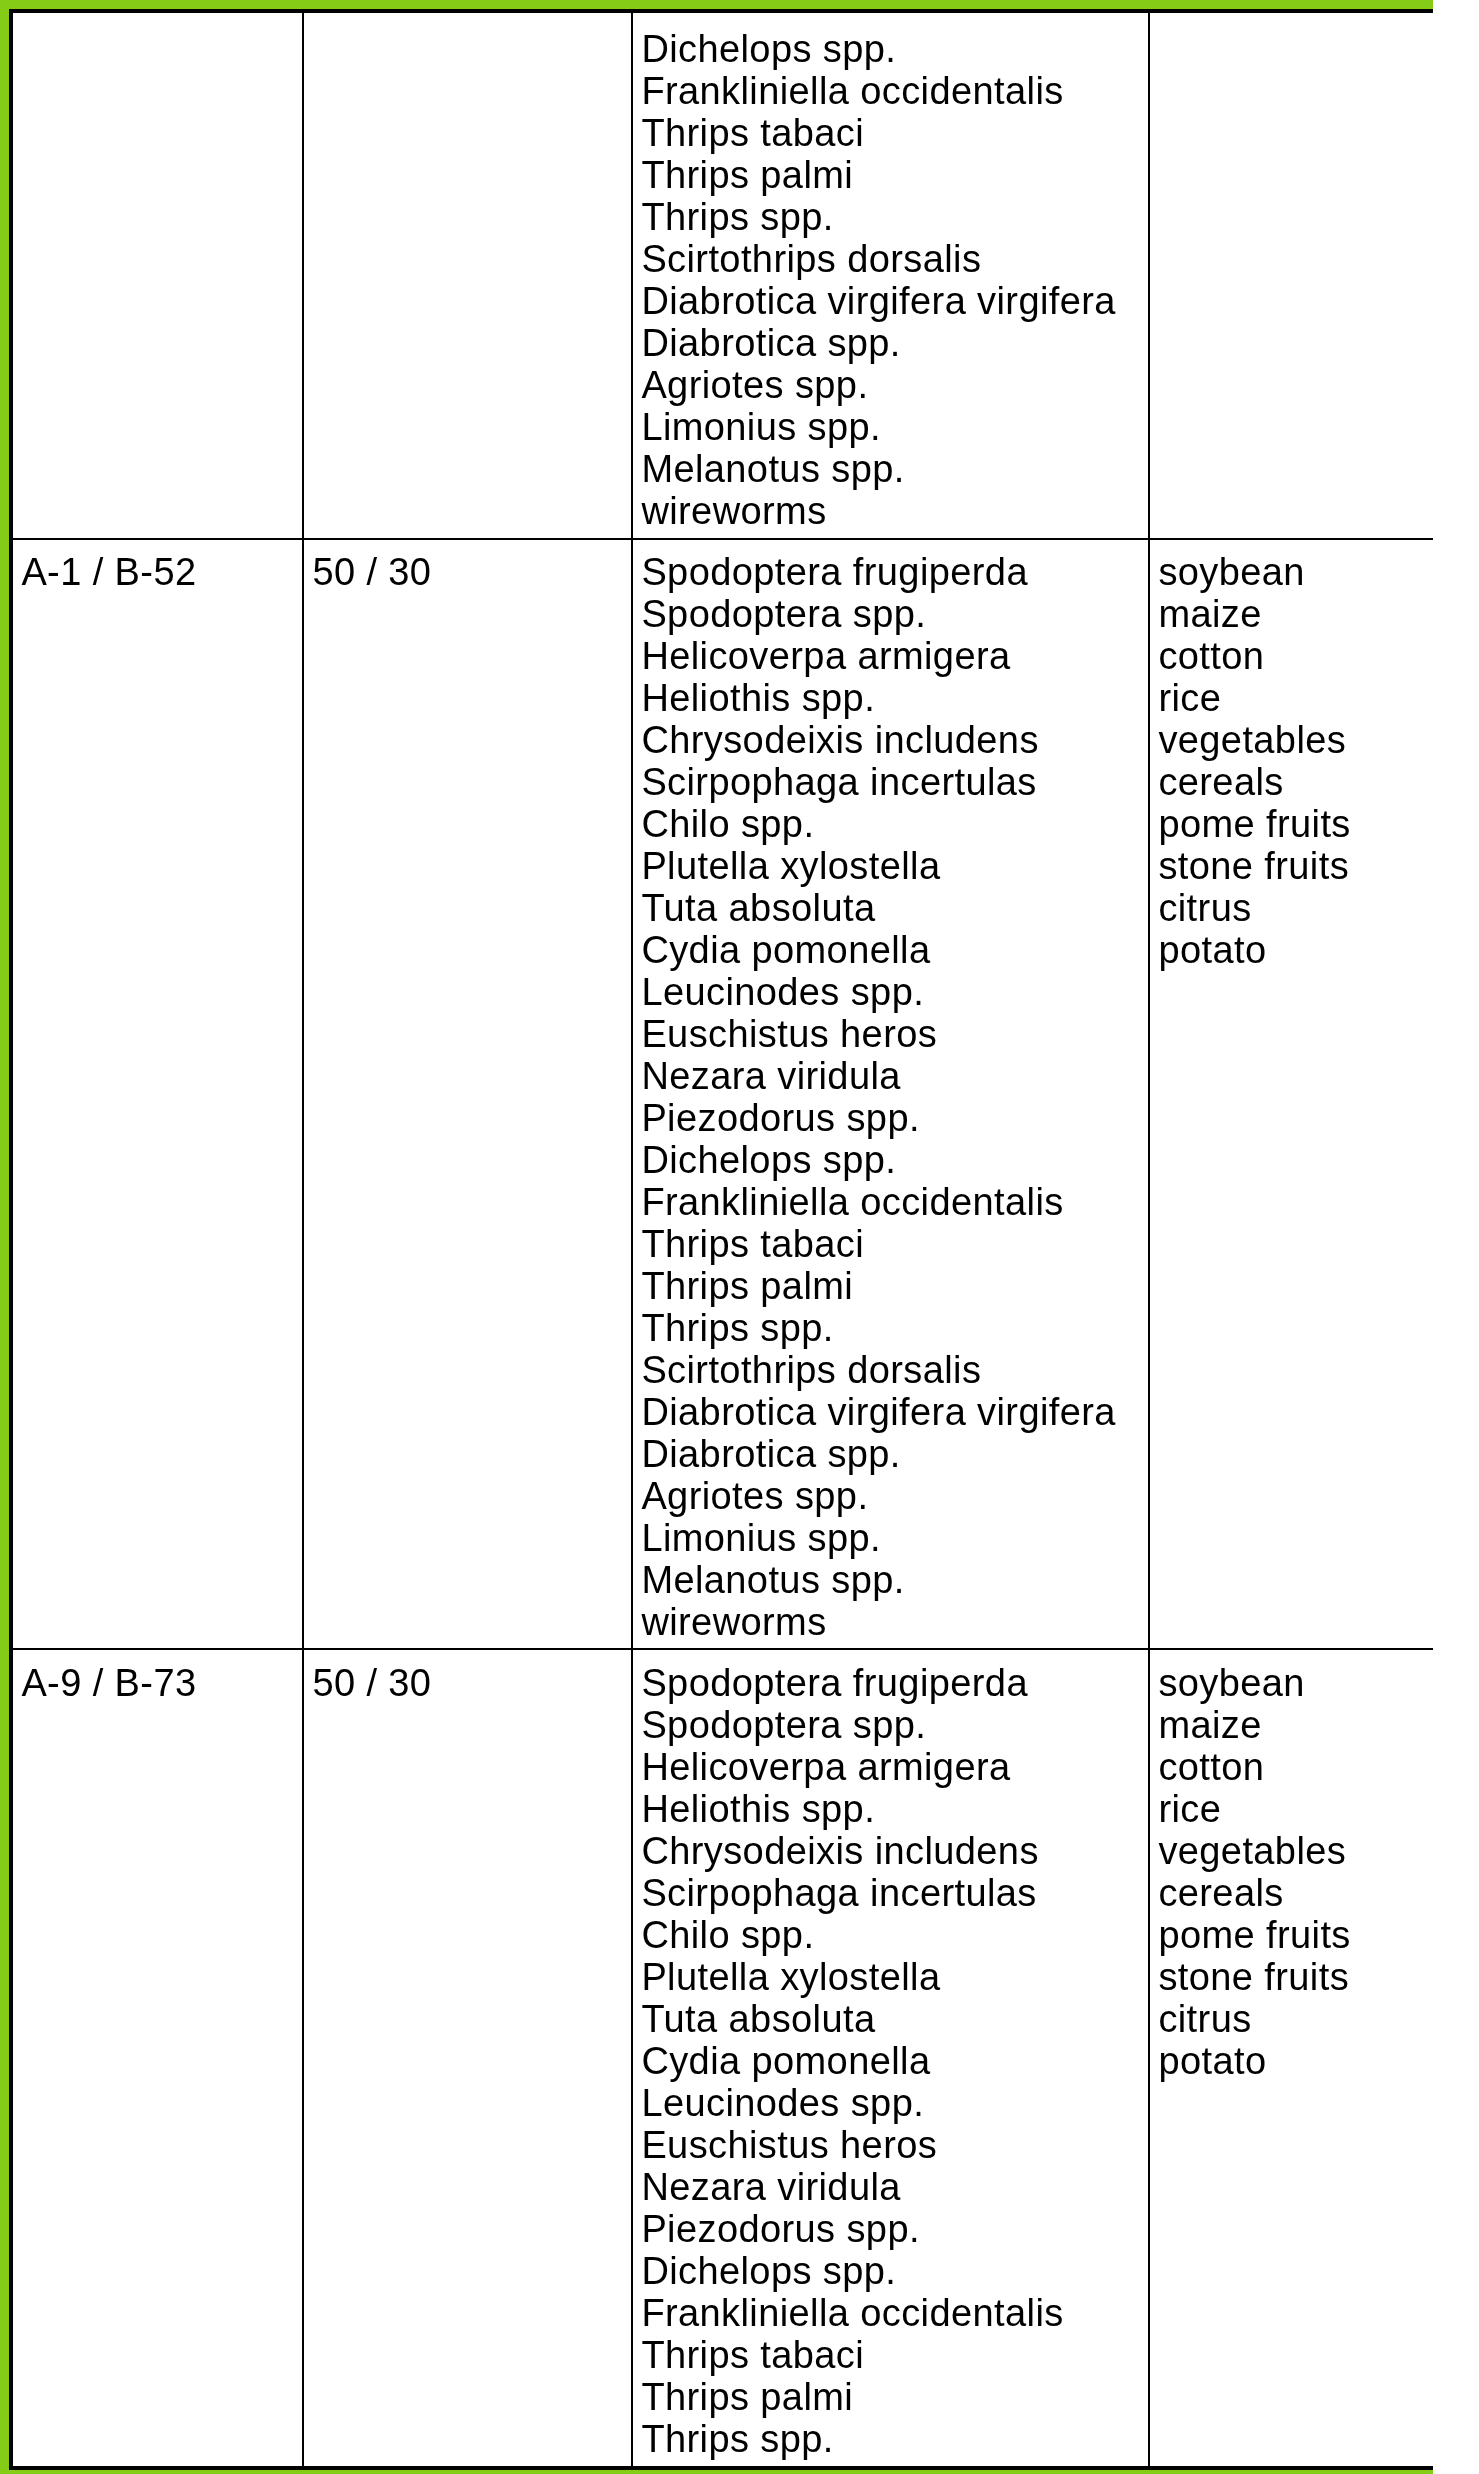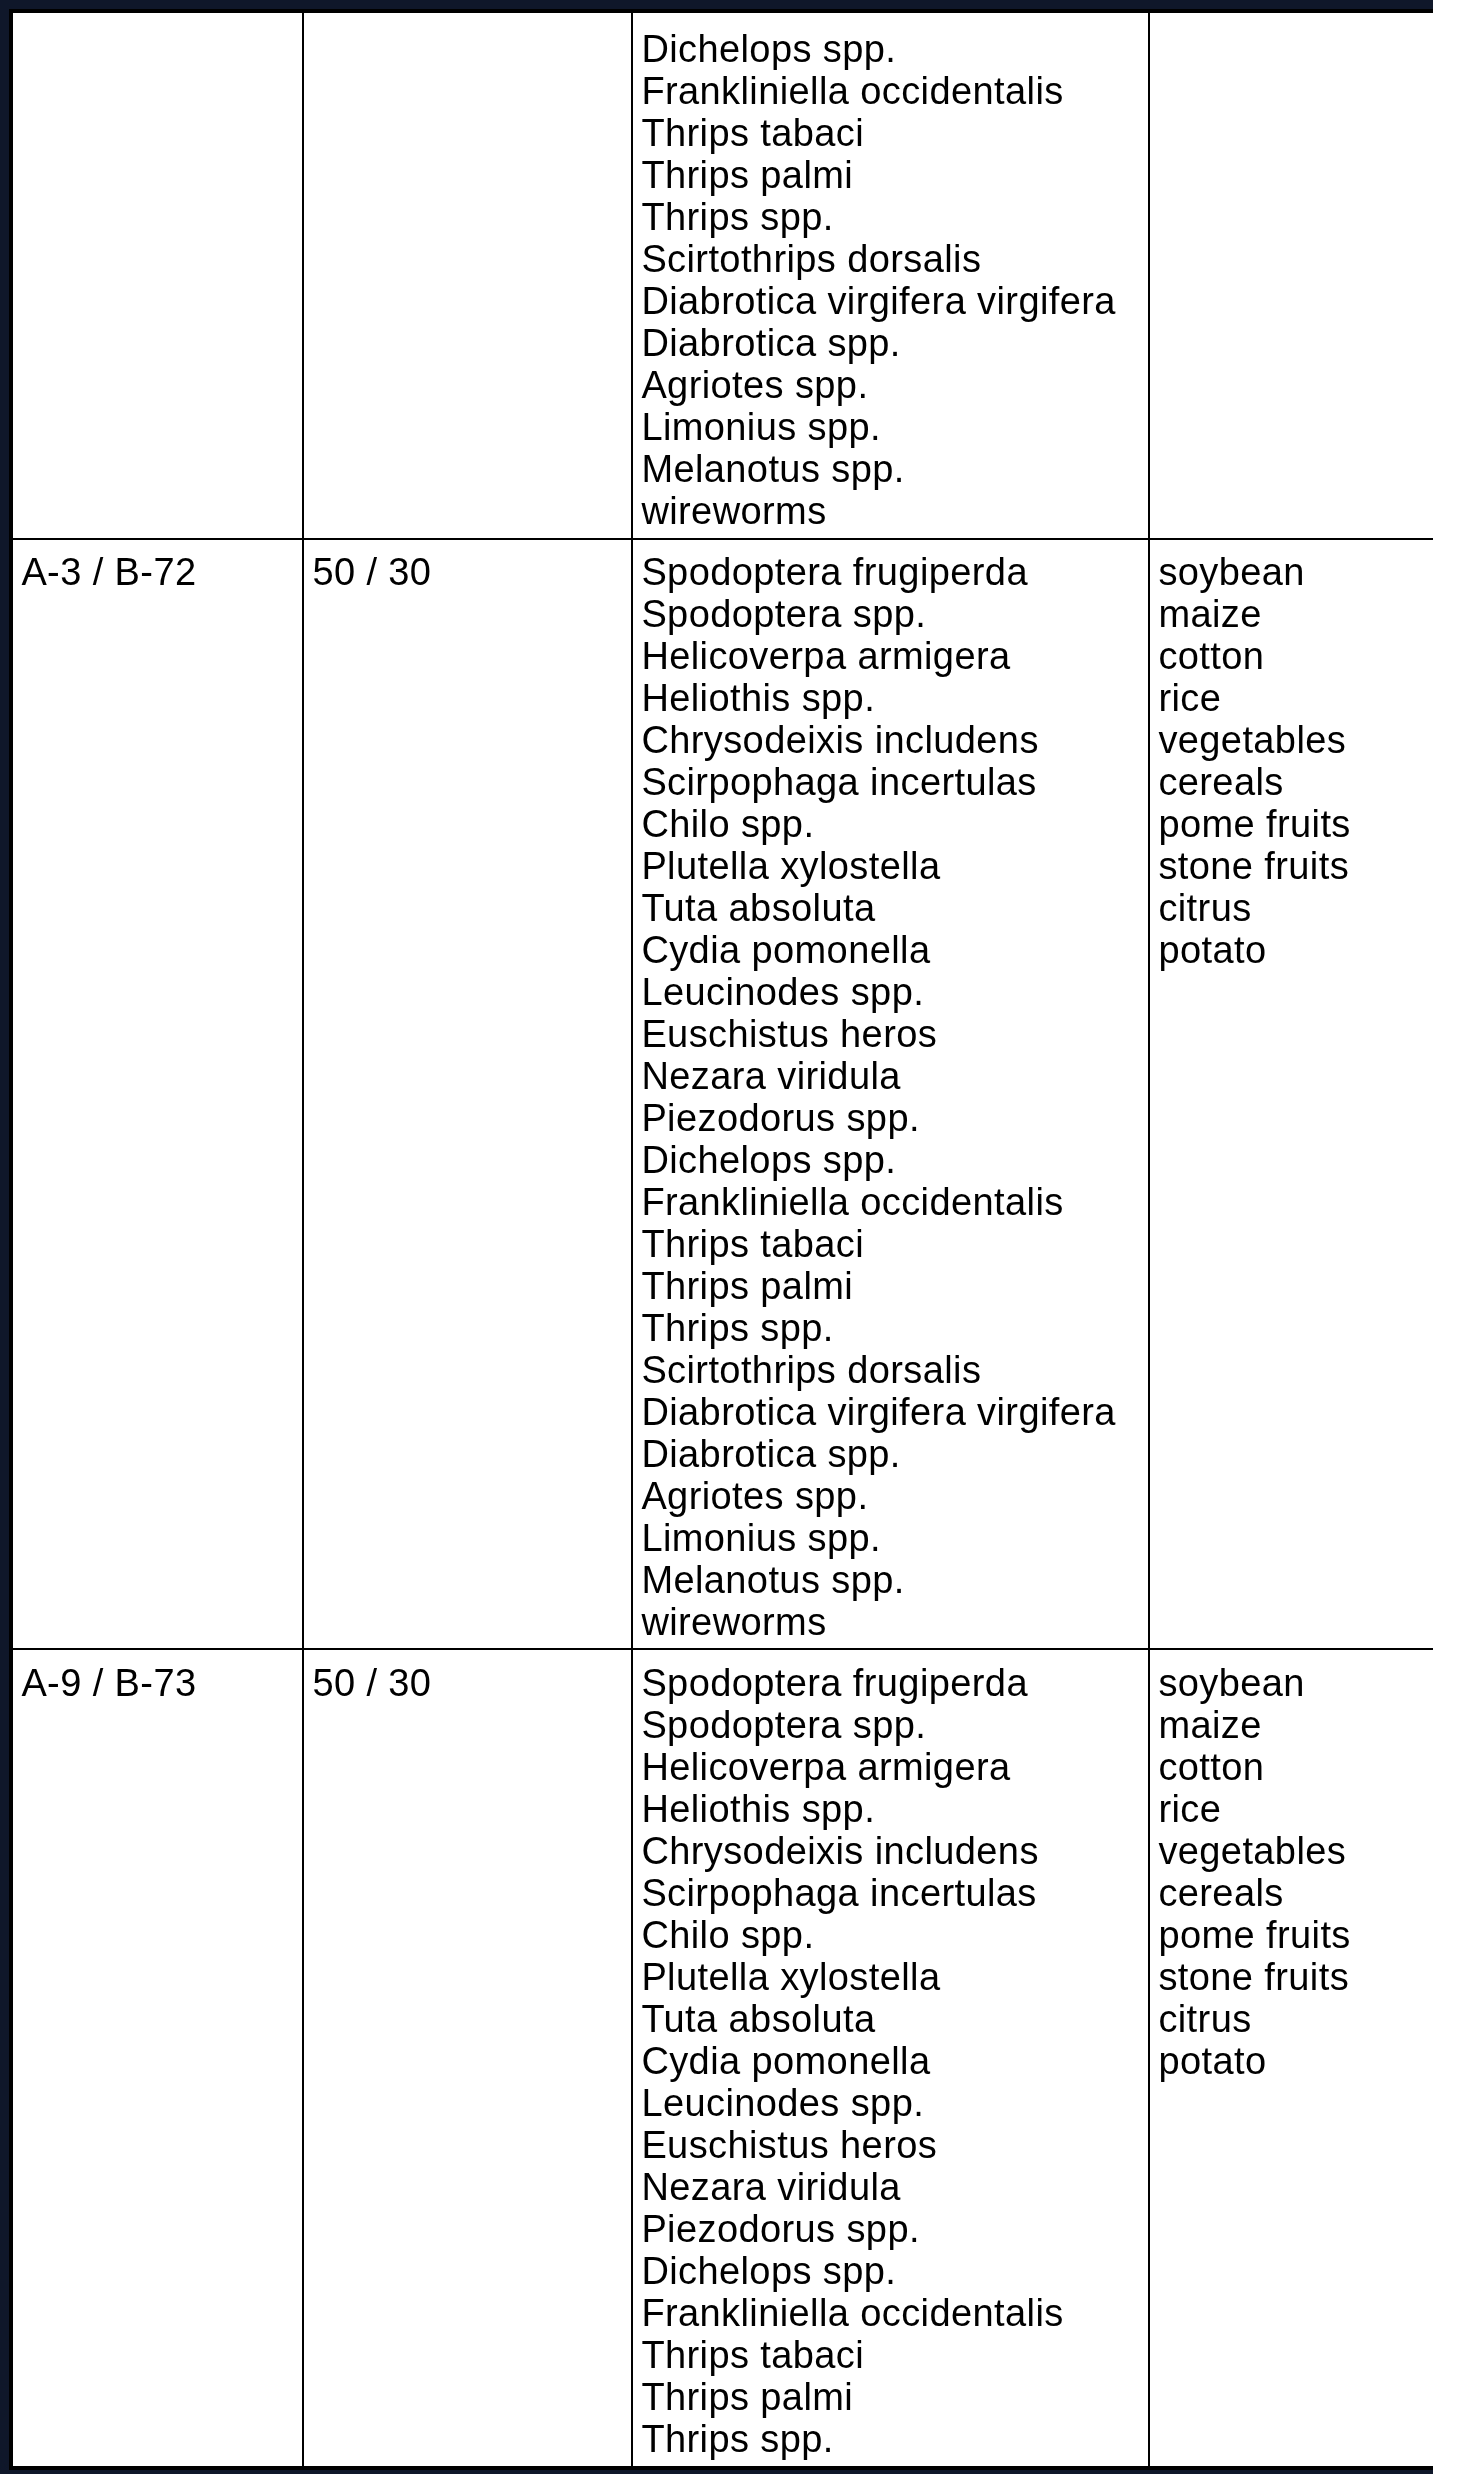--- a/index.html
+++ b/index.html
@@ -4,21 +4,21 @@
 <style>
   html, body {
     margin: 0;
     padding: 0;
     background: #ffffff;
   }
   .page {
     position: relative;
     width: 1433px;
     height: 2475px;
-    background: #0f172a;
+    background: #84cc16;
     overflow: hidden;
     font-family: "Liberation Sans", "DejaVu Sans", sans-serif;
     color: #000000;
   }
   table.pest-table {
     position: absolute;
     left: 8.7px;
     top: 8.7px;
     width: 1461px;
     height: 2455px;
@@ -71,21 +71,21 @@
 Scirtothrips dorsalis
 Diabrotica virgifera virgifera
 Diabrotica spp.
 Agriotes spp.
 Limonius spp.
 Melanotus spp.
 wireworms</td>
         <td class="list-cell"></td>
       </tr>
       <tr class="row-b">
-        <td>A-3 / B-72</td>
+        <td>A-1 / B-52</td>
         <td>50 / 30</td>
         <td class="list-cell">Spodoptera frugiperda
 Spodoptera spp.
 Helicoverpa armigera
 Heliothis spp.
 Chrysodeixis includens
 Scirpophaga incertulas
 Chilo spp.
 Plutella xylostella
 Tuta absoluta

